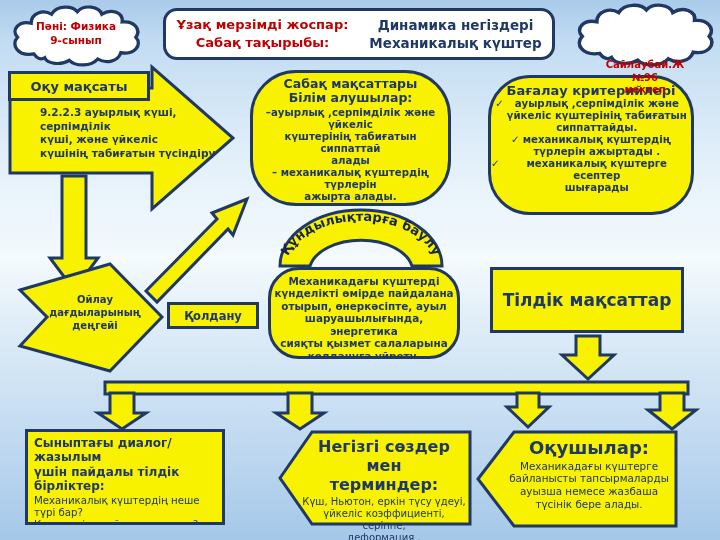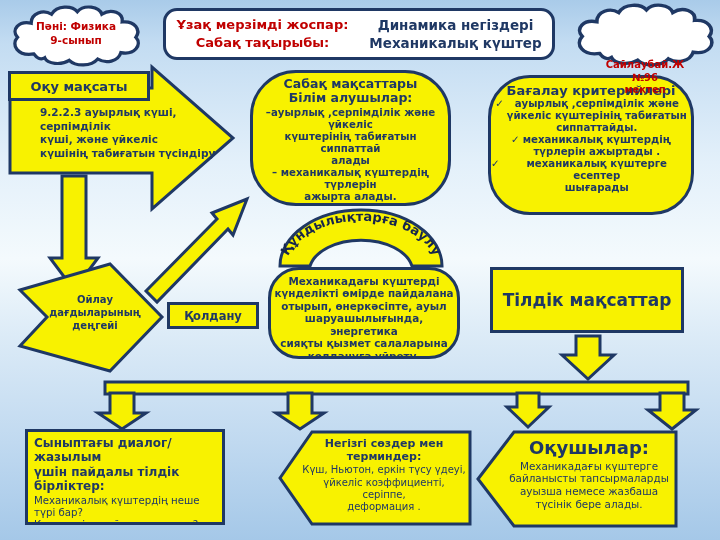--- a/index.html
+++ b/index.html
@@ -147,21 +147,21 @@
 
   <div class="abs z2 yellowBox" style="left:25px;top:429px;width:200px;height:96px;padding:4px 6px;overflow:hidden;">
     <div class="navyText bold pre" style="font-size:12px;line-height:1.2;">Сыныптағы диалог/ жазылым
 үшін пайдалы тілдік бірліктер:</div>
     <div class="navyText pre" style="font-size:10.2px;line-height:1.22;margin-top:1px;">Механикалық күштердің неше түрі бар?
 Күштерді қалай ажыратамыз?
 Күштердің табиғатта қалай бақылаймыз?</div>
   </div>
 
   <div class="abs z2 ctr" style="left:302px;top:437px;width:164px;">
-    <div class="navyText bold pre" style="font-size:11px;line-height:1.2;">Негізгі  сөздер  мен
+    <div class="navyText bold pre" style="font-size:16px;line-height:1.2;">Негізгі  сөздер  мен
 терминдер:</div>
     <div class="navyText pre" style="font-size:10px;line-height:1.22;margin-top:1px;">Күш, Ньютон, еркін түсу үдеуі,
 үйкеліс коэффициенті, серіппе,
 деформация .</div>
   </div>
 
   <div class="abs z2 ctr" style="left:506px;top:438px;width:166px;">
     <div class="navyText bold" style="font-size:18px;line-height:1.15;">Оқушылар:</div>
     <div class="navyText pre" style="font-size:10.4px;line-height:1.22;margin-top:1px;">Механикадағы күштерге
 байланысты тапсырмаларды

